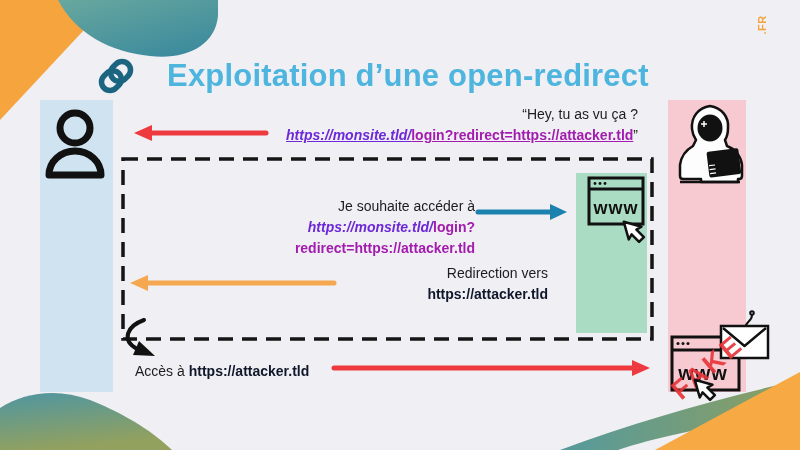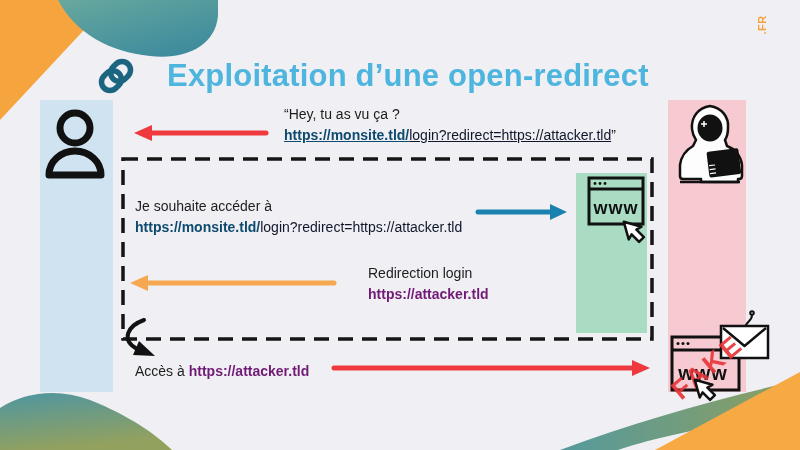--- a/index.html
+++ b/index.html
@@ -18,25 +18,25 @@
     position:absolute;left:752px;top:19px;font-size:11px;font-weight:800;
     color:#f5a33c;transform:rotate(-90deg);letter-spacing:0.5px;
   }
   .title-row{
     position:absolute;left:93px;top:54px;display:flex;align-items:center;gap:28px;
   }
   .title-text{
     font-size:31px;font-weight:800;color:#4db5de;letter-spacing:0.2px;white-space:nowrap;
   }
   .msg{
-    position:absolute;text-align:left;font-size:14px;line-height:21px;color:#1c1c1c;
+    position:absolute;text-align:right;font-size:14px;line-height:21px;color:#1c1c1c;
   }
-  .msg .bold{font-weight:normal;color:#0f172a;}
-  .msg .green{color:#0c4a6e;font-weight:bold;}
-  .msg .red{color:#701a75;font-weight:bold;}
+  .msg .bold{font-weight:bold;color:#a21caf;}
+  .msg .green{color:#6d28d9;font-weight:bold;font-style:italic;}
+  .msg .red{color:#0f172a;font-weight:bold;}
   .msg .ul{text-decoration:underline;}
   .msg-phish{left:284px;top:104px;width:354px;}
   .msg-request{left:135px;top:196px;width:340px;}
   .msg-redirect{left:368px;top:263px;width:180px;}
   .msg-access{left:135px;top:361px;text-align:center;white-space:nowrap;}
 </style>
 </head>
 <body>
 
 <div class="stage">
@@ -162,21 +162,21 @@
     <span>“Hey, tu as vu ça ?</span><br>
     <span class="green ul">https://monsite.tld/</span><span class="bold ul">login?redirect=https://attacker.tld</span><span>”</span>
   </div>
 
   <div class="msg msg-request">
     <span>Je souhaite accéder à</span><br>
     <span class="green">https://monsite.tld/</span><span class="bold">login?redirect=https://attacker.tld</span>
   </div>
 
   <div class="msg msg-redirect">
-    <span>Redirection login</span><br>
+    <span>Redirection vers</span><br>
     <span class="red">https://attacker.tld</span>
   </div>
 
   <div class="msg msg-access">
     <span>Accès à </span><span class="red">https://attacker.tld</span>
   </div>
 
 </div>
 
 </body></html>

